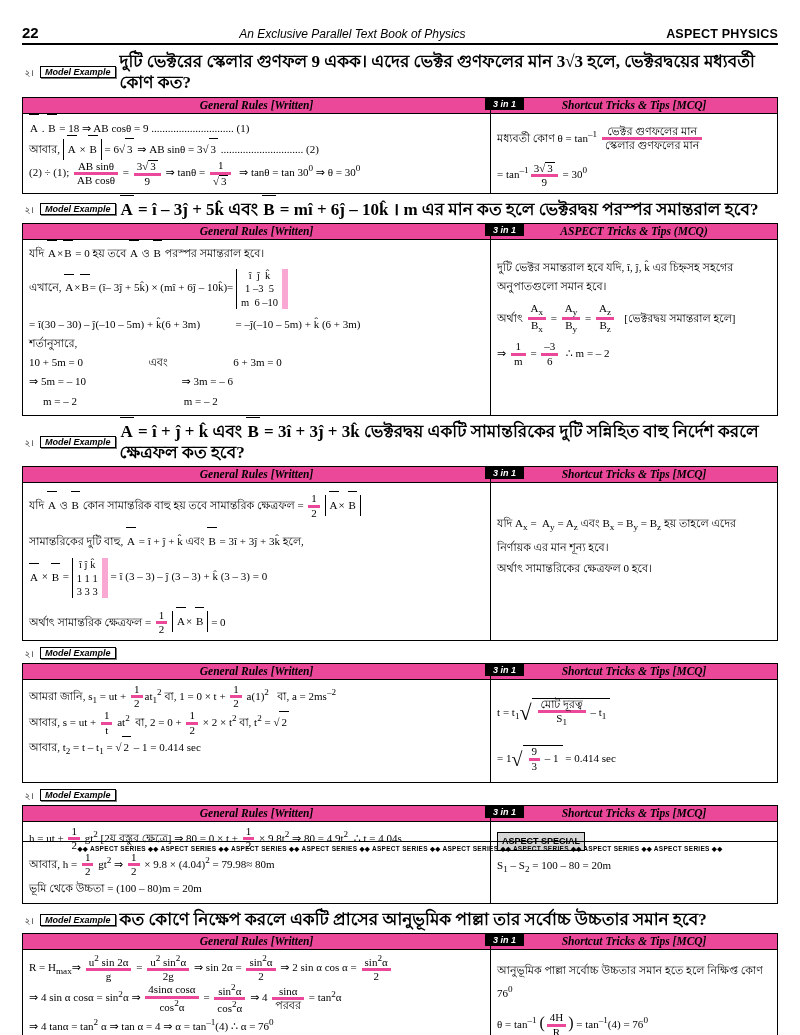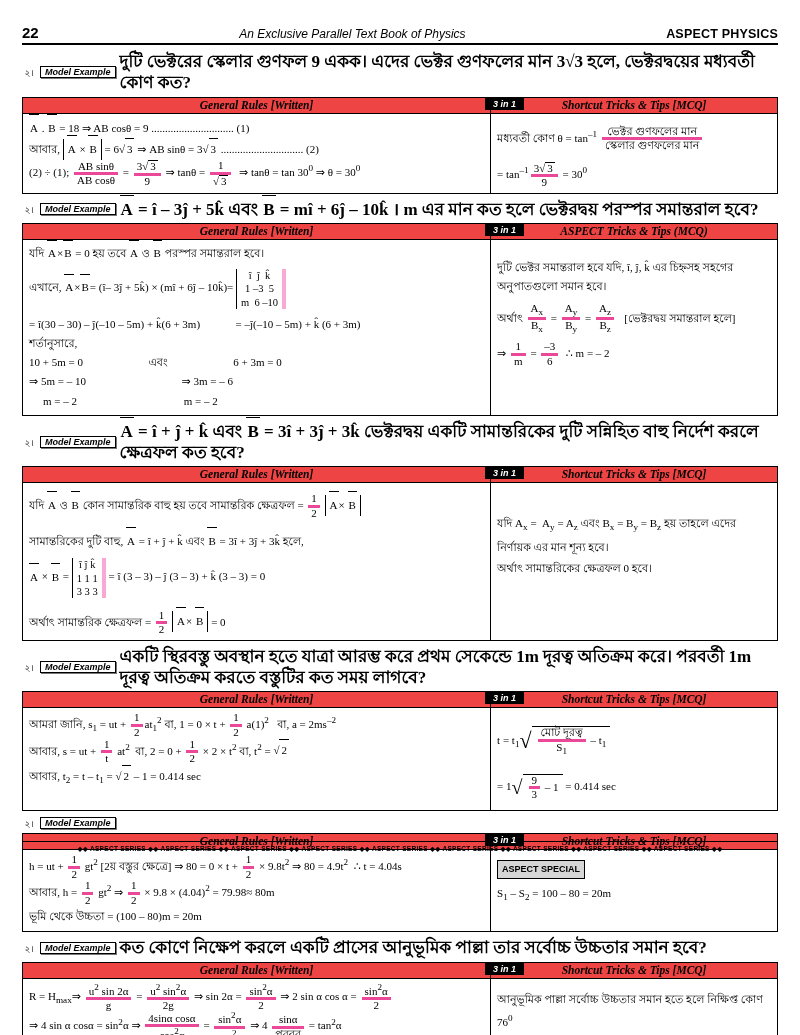--- a/index.html
+++ b/index.html
@@ -35,21 +35,21 @@
     font-size:9px; font-weight:bold; font-style:italic;
     border:1px solid #000; background:#fff; padding:0px 4px; white-space:nowrap;
     box-shadow: 1px 1px 0 #777;
   }
   .q-text { font-size:17px; font-weight:bold; line-height:1.25; }
 
   
   .block { border:1px solid #000; width:100%; border-collapse:collapse; }
   .block td { border:1px solid #000; vertical-align:top; padding:4px 6px; }
   .hdr-row td {
-    background:#ef4444; text-align:center; font-weight:bold; font-style:italic;
+    background:#ec4899; text-align:center; font-weight:bold; font-style:italic;
     font-family:"Liberation Serif", serif; font-size:11.5px; padding:1px 4px;
     position:relative; height:16px;
   }
   .badge-3in1 {
     position:absolute; left:50%; transform:translateX(-50%); top:0px;
     background:#000; color:#fff; font-family:"Liberation Sans", sans-serif;
     font-size:9px; font-weight:bold; padding:1px 8px; white-space:nowrap;
     z-index:3;
   }
   .hdr-left { width:62%; }
@@ -65,21 +65,21 @@
   .vec { position:relative; display:inline-block; padding:0 1px; }
   .vec::after {
     content:""; position:absolute; left:0; right:0; top:-4px; height:0;
     border-top:1px solid #000;
   }
   .sqrt { display:inline-block; white-space:nowrap; }
   .sqrt > .rad { display:inline-block; }
   .sqrt > .body { display:inline-block; border-top:1px solid #000; padding:0 2px; }
   .det {
     display:inline-block; vertical-align:middle; padding:0 4px;
-    border-left:1px solid #000; border-right:4px solid #f9a8d4;
+    border-left:1px solid #000; border-right:6px solid #f9a8d4;
     line-height:1.25; text-align:center; font-size:10.5px;
   }
   .det div { white-space:pre; }
   .mag { display:inline-block; border-left:1px solid #000; border-right:1px solid #000; padding:0 3px; }
   .sp { display:inline-block; width:30px; }
   .sp2 { display:inline-block; width:60px; }
   .badge-special {
     font-family:"Liberation Sans", sans-serif; font-size:9px; font-weight:bold;
     background:#d6d6d6; border:1px solid #000; padding:0 4px; display:inline-block;
   }
@@ -232,21 +232,20 @@
         </div>
         <div>অর্থাৎ সামান্তরিকের ক্ষেত্রফল 0 হবে।</div>
       </td>
     </tr>
   </tbody>
     </table>
 
   <div class="q-line">
     <span class="q-icon">২।</span>
     <span class="badge-model">Model Example</span>
-    <span class="q-text">একটি স্থিরবস্তু অবস্থান হতে যাত্রা আরম্ভ করে প্রথম সেকেন্ডে 1m দূরত্ব অতিক্রম করে। পরবর্তী 1m দূরত্ব অতিক্রম করতে বস্তুটির কত সময় লাগবে?</span>
   </div>
   <table class="block">
     <tbody>
         <tr class="hdr-row">
       <td class="hdr-left">General Rules [Written]</td>
       <td class="hdr-right">
         <span class="badge-3in1" style="left:-6px;transform:none;">3 in 1</span>
         <span>Shortcut Tricks &amp; Tips [MCQ]</span>
       </td>
     </tr>

